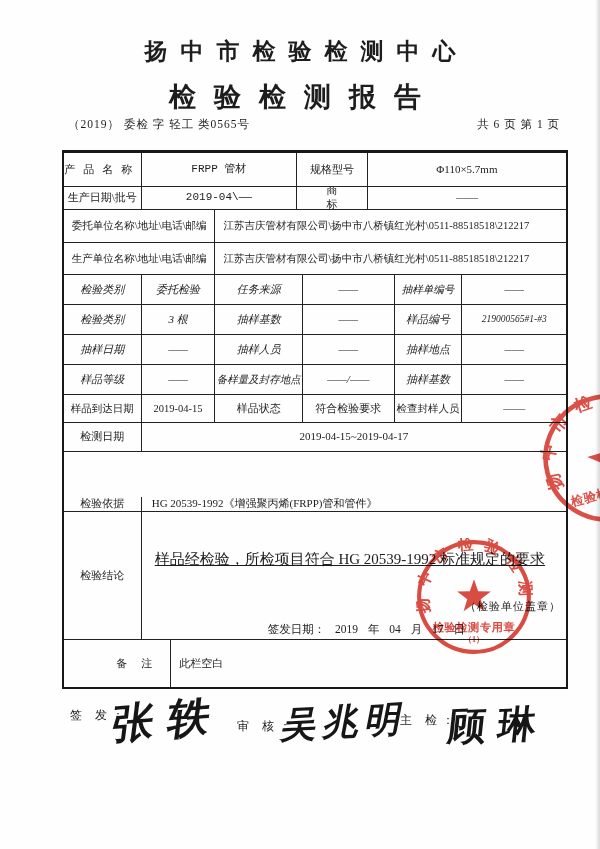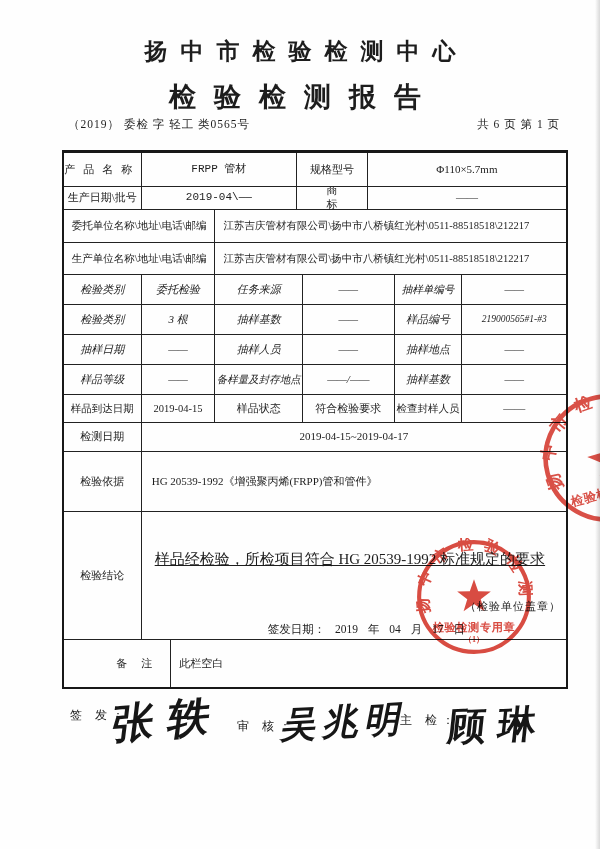--- a/index.html
+++ b/index.html
@@ -43,21 +43,21 @@
   .left{justify-content:flex-start;text-align:left;padding-left:8px;}
   .sm{font-size:10.5px;}
   .xs{font-size:9.5px;}
   .ls8{letter-spacing:8px;}
   .ls26{letter-spacing:26px;padding-left:26px;}
   .ls14{letter-spacing:14px;padding-left:14px;}
   .c78{width:78px;}.c74{width:74px;}.c88{width:88px;}.c92{width:92px;}
   .c68{width:68px;}.c104{width:104px;}.c156{width:156px;font-family:Liberation Mono, monospace;}.c71{width:71px;}
   .c199{width:199px;}.c152{width:152px;}.c352{width:352px;}.c426{width:426px;}
   .h34{height:34px;}.h23{height:23px;}.h33{height:33px;}.h32{height:32px;}
-  .h30{height:30px;font-style:italic;}.h28{height:28px;}.h29{height:29px;}.h60{height:60px;}
+  .h30{height:30px;font-style:italic;}.h28{height:28px;}.h29{height:29px;}.h60{height:60px;align-items:flex-end;}
   .h128{height:128px;}.h47{height:47px;margin-left:34px;}
   .rel{position:relative;display:block;}
   .concl-text{position:absolute;top:38px;left:13px;font-size:15px;white-space:nowrap;text-decoration:underline;}
   .seal-hint{position:absolute;top:88px;right:5px;font-size:11px;letter-spacing:1px;}
   .issue-line{position:absolute;top:110px;left:126px;font-size:11.5px;white-space:nowrap;word-spacing:7px;}
   .basis-text{padding-left:10px;}
   
   .sig-label{position:absolute;font-size:12px;letter-spacing:5px;white-space:nowrap;}
   .hand{
     position:absolute;font-weight:700;color:#161616;white-space:nowrap;

